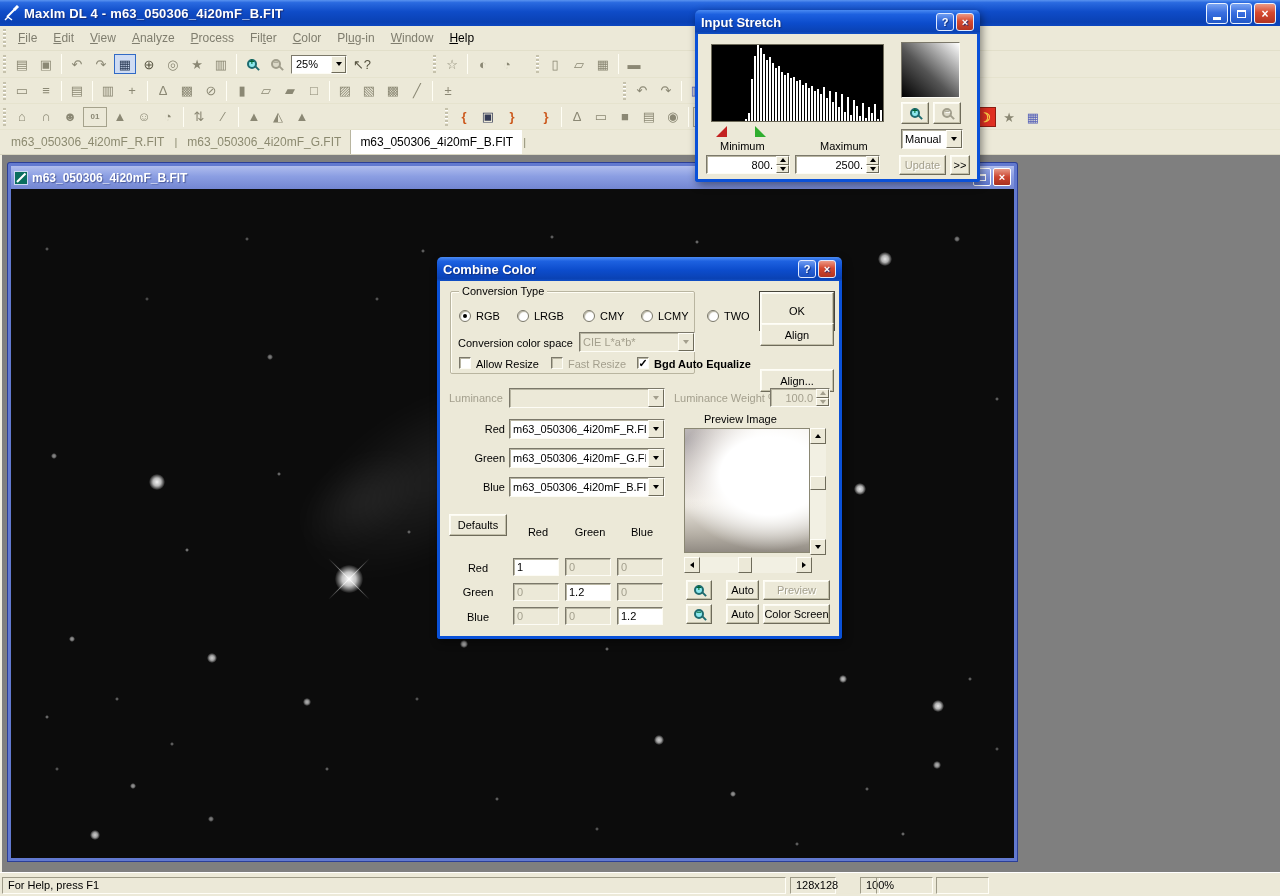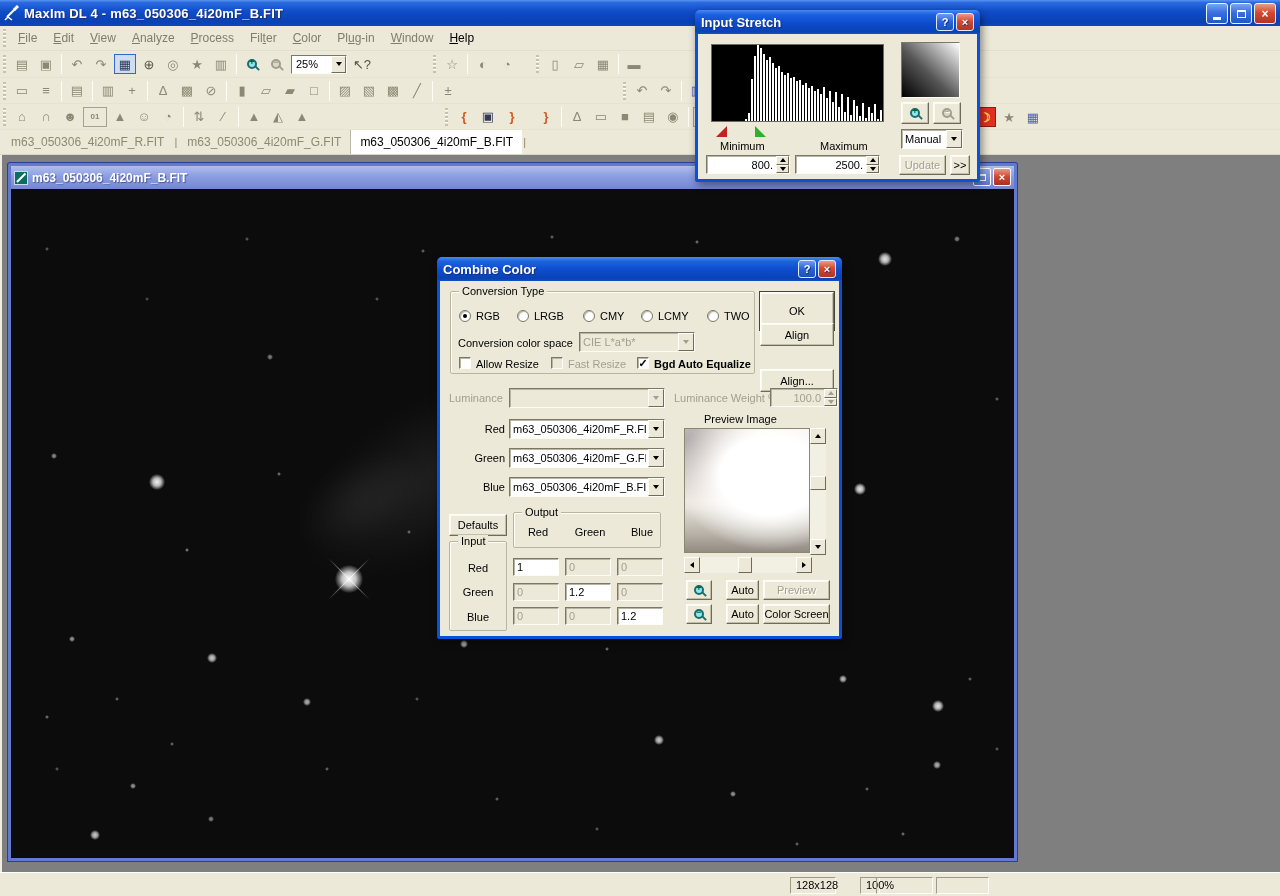--- a/index.html
+++ b/index.html
@@ -417,20 +417,21 @@
           <div class="star" style="left: 314px; top: 578px; width: 4px; height: 4px; opacity: 0.4;"></div>
           <div class="star" style="left: 854px; top: 598px; width: 4px; height: 4px; opacity: 0.4;"></div>
           <div class="star" style="left: 984px; top: 558px; width: 4px; height: 4px; opacity: 0.35;"></div>
           <div class="star" style="left: 44px; top: 578px; width: 4px; height: 4px; opacity: 0.35;"></div>
           <div class="star" style="left: 404px; top: 508px; width: 4px; height: 4px; opacity: 0.35;"></div>
         </div>
     </div>
   </div>
 
   <div class="statusbar" id="statusbar">
+      <div class="spanel" style="left: 2px; width: 784px;">For Help, press F1</div>
       <div class="spanel" style="left: 790px; width: 46px;">128x128</div>
       <div class="spanel" style="left: 860px; width: 20px;">100%</div>
       <div class="spanel" style="left: 876px; width: 57px;"></div>
       <div class="spanel" style="left: 936px; width: 53px;"></div>
     </div>
 
   <div class="xp-dialog" id="ss-dialog">
     <div class="xp-title">
       <span>Input Stretch</span>
       <span class="tbtns">
@@ -546,21 +547,21 @@
   <div class="xp-dialog" id="cc-dialog">
     <div class="xp-title">
       <span>Combine Color</span>
       <span class="tbtns">
         <span class="tb-btn">?</span>
         <span class="tb-btn close">×</span>
       </span>
     </div>
     <div class="xp-content">
 
-      <div class="groupbox" style="left:10px;top:10px;width:305px;height:83px;">
+      <div class="groupbox" style="left:10px;top:10px;width:245px;height:83px;">
         <span class="grouplabel">Conversion Type</span>
       </div>
       <div id="cc-radios">
           <div class="radrow" style="left: 19px; top: 29px;">
             <span class="radio on"></span>
             <span>RGB</span>
           </div>
           <div class="radrow" style="left: 77px; top: 29px;">
             <span class="radio"></span>
             <span>LRGB</span>
@@ -603,21 +604,21 @@
       <div class="btn" style="left:320px;top:72px;width:74px;height:23px;margin-top:16px;">Align...</div>
 
       <div class="lbl dis" style="left:9px;top:111px;">Luminance</div>
       <div class="combo dis" style="left:69px;top:107px;width:156px;">
         <span class="cval"></span>
         <span class="cbtn2 dis">
             <span class="tri-down"></span>
           </span>
       </div>
       <div class="lbl dis" style="left:234px;top:111px;">Luminance Weight %</div>
-      <div class="spin dis" style="left:330px;top:107px;width:68px;height:19px;">
+      <div class="spin dis" style="left:330px;top:107px;width:60px;height:19px;">
         <div class="sval">100.0</div>
         <span class="sup">
             <span class="tri-up"></span>
           </span>
         <span class="sdn">
             <span class="tri-down"></span>
           </span>
       </div>
 
       <div class="lbl" style="left:264px;top:132px;">Preview Image</div>
@@ -660,31 +661,25 @@
         <span class="sarrow" style="left:0;top:0;">
             <span class="tri-left"></span>
           </span>
         <span class="sthumb" style="left:54px;top:0;width:14px;height:16px;"></span>
         <span class="sarrow" style="right:0;top:0;">
             <span class="tri-right"></span>
           </span>
       </div>
 
       <div class="btn" style="left:9px;top:233px;width:58px;height:22px;">Defaults</div>
-      <div class="groupbox" style="left:73px;top:231px;width:148px;height:36px;">
-        <span class="grouplabel">Output</span>
-      </div>
       <div id="cc-outheads">
           <div class="lbl" style="left: 78px; top: 245px; width: 40px; text-align: center;">Red</div>
           <div class="lbl" style="left: 130px; top: 245px; width: 40px; text-align: center;">Green</div>
           <div class="lbl" style="left: 182px; top: 245px; width: 40px; text-align: center;">Blue</div>
         </div>
-      <div class="groupbox" style="left:9px;top:260px;width:58px;height:90px;">
-        <span class="grouplabel">Input</span>
-      </div>
       <div id="cc-inrows">
           <div class="lbl" style="left: 12px; top: 281px; width: 52px; text-align: center;">Red</div>
           <div class="lbl" style="left: 12px; top: 305px; width: 52px; text-align: center;">Green</div>
           <div class="lbl" style="left: 12px; top: 330px; width: 52px; text-align: center;">Blue</div>
         </div>
       <div id="cc-matrix">
           <div class="matcell field" style="left: 73px; top: 277px;">1</div>
           <div class="matcell field dis" style="left: 125px; top: 277px;">0</div>
           <div class="matcell field dis" style="left: 177px; top: 277px;">0</div>
           <div class="matcell field dis" style="left: 73px; top: 302px;">0</div>

